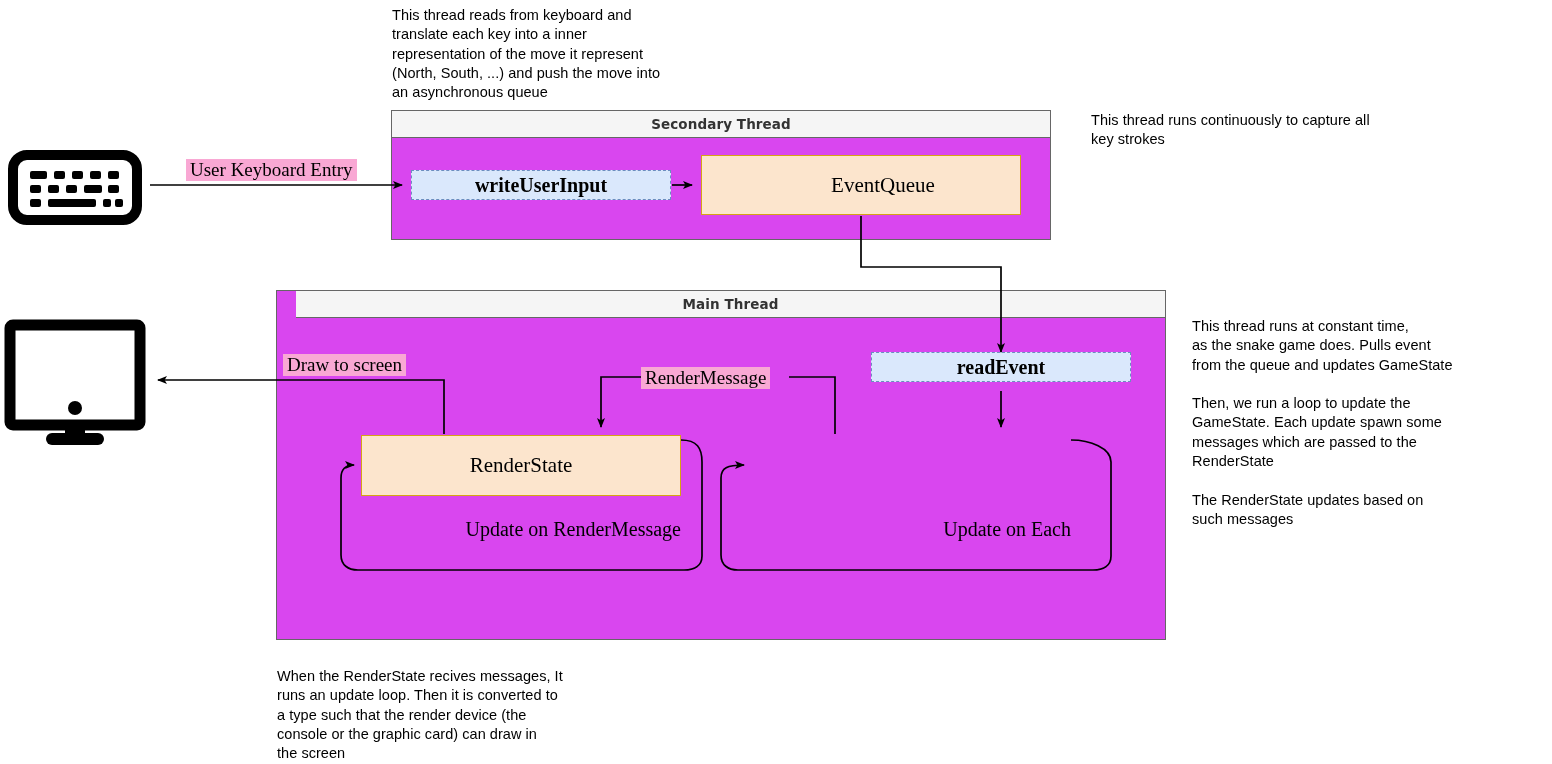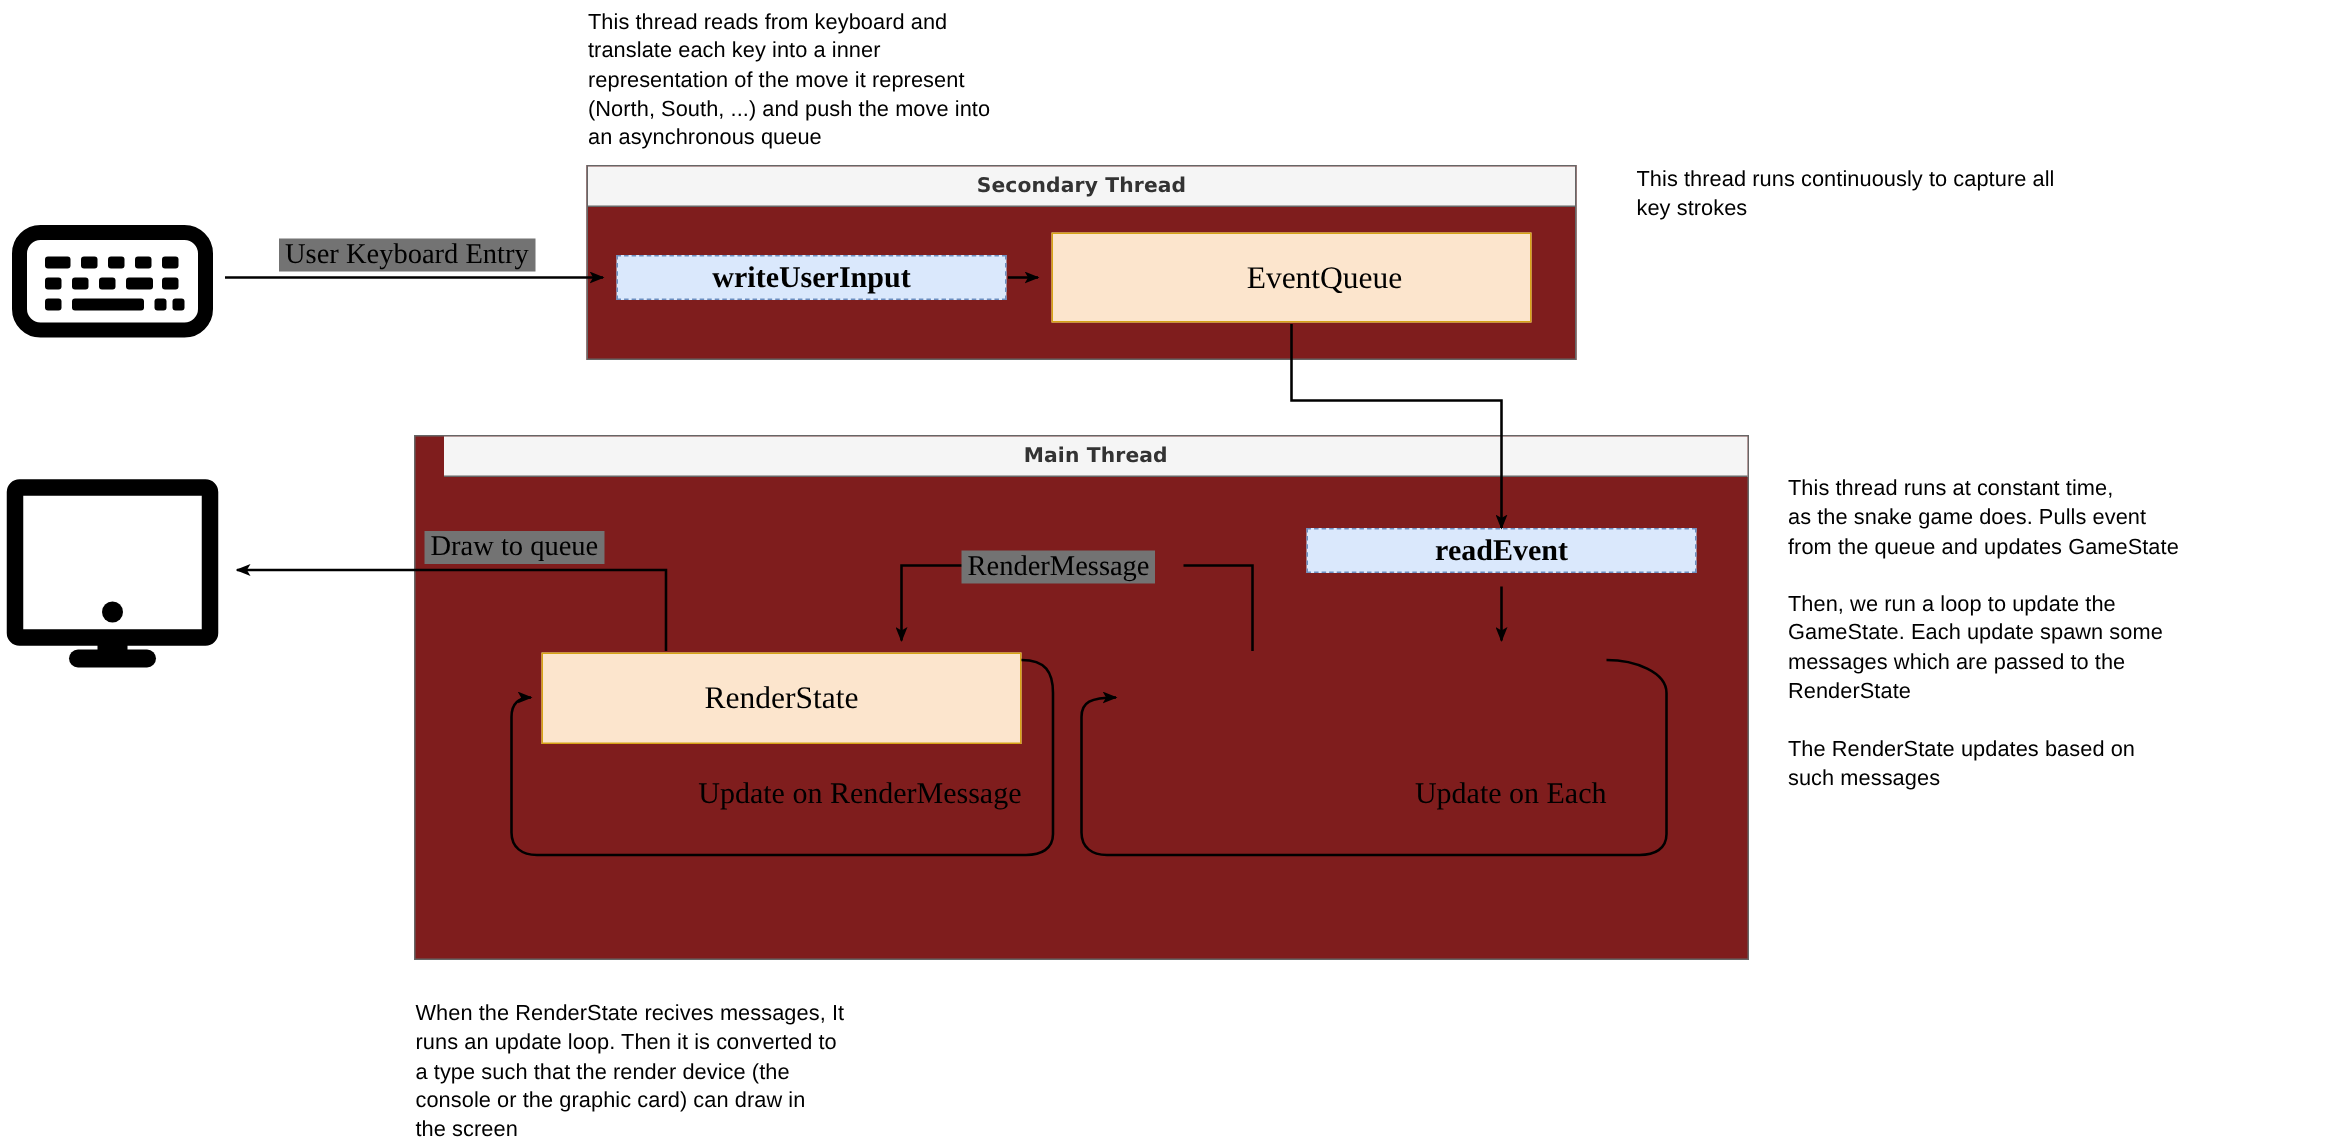--- a/index.html
+++ b/index.html
@@ -24,21 +24,21 @@
     font-size: 14.5px;
     line-height: 19.3px;
     color: #000000;
     white-space: pre-line;
     letter-spacing: 0.05px;
   }
 
   
   .lane {
     border: 1px solid #666666;
-    background: #7f1d1d;
+    background: #d946ef;
   }
   .lane-title {
     height: 27px;
     background: #f5f5f5;
     border-bottom: 1px solid #666666;
     display: flex;
     align-items: center;
     justify-content: center;
     font-family: "DejaVu Sans", sans-serif;
     font-size: 13.5px;
@@ -65,21 +65,21 @@
     border: 1.5px dashed #6c8ebf;
     font-size: 20px;
     font-weight: bold;
   }
 
   
   .edge-label {
     font-family: "Liberation Serif", serif;
     font-size: 19px;
     color: #000000;
-    background: #737373;
+    background: #f9a8d4;
     white-space: nowrap;
     padding: 0 4px;
   }
   .loop-label {
     font-family: "Liberation Serif", serif;
     font-size: 20px;
     color: #000000;
     white-space: nowrap;
     text-align: right;
   }
@@ -196,21 +196,21 @@
 
     <path class="wire" d="M681,440 C697,440 702,448 702,462 L702,556 C702,566 694,570 684,570
              L358,570 C348,570 341,565 341,555 L341,478 C341,468 347,465 354,465" marker-end="url(#ah)"></path>
 
     <path class="wire" d="M1071,440 C1090,440 1111,448 1111,462 L1111,556 C1111,566 1103,570 1093,570
              L738,570 C728,570 721,565 721,555 L721,478 C721,468 727,465 744,465" marker-end="url(#ah)"></path>
   </svg>
 
   <div class="abs edge-label" style="left:186px; top:159px;">User Keyboard Entry</div>
 
-  <div class="abs edge-label" style="left:283px; top:354px;">Draw to queue</div>
+  <div class="abs edge-label" style="left:283px; top:354px;">Draw to screen</div>
 
   <div class="abs edge-label" style="left:641px; top:367px;">RenderMessage</div>
 
   <div class="abs loop-label" style="left:361px; top:518px; width:320px;">Update on RenderMessage</div>
 
   <div class="abs loop-label" style="left:751px; top:518px; width:320px;">Update on Each</div>
 
 </div>
 
 </body></html>

